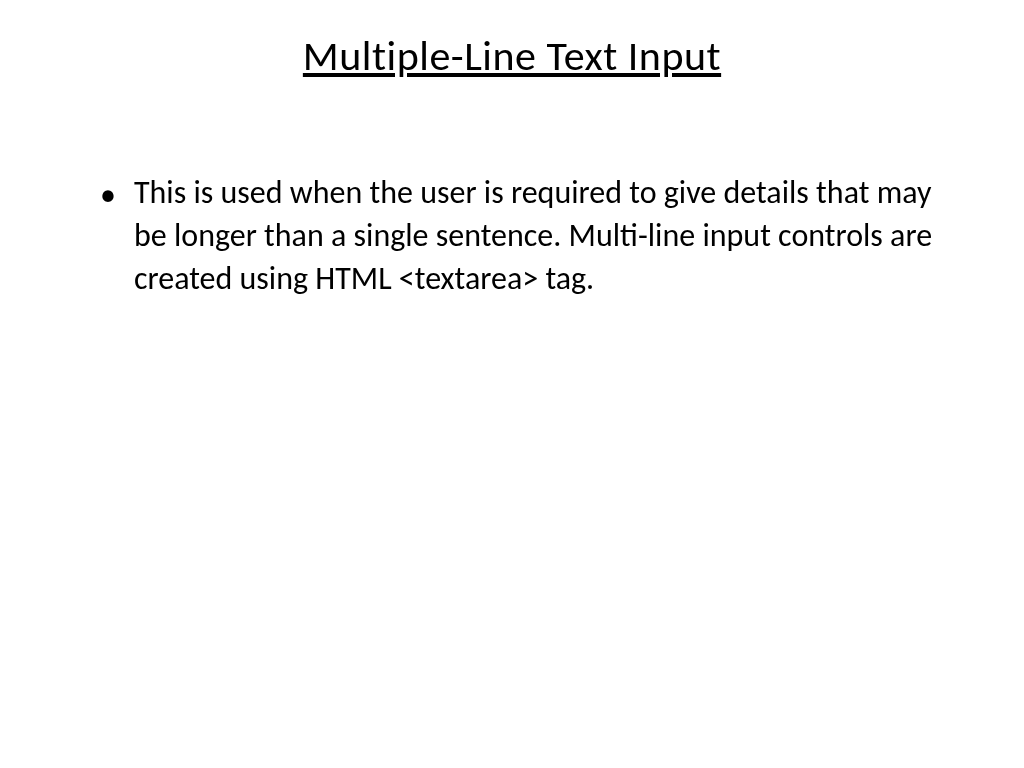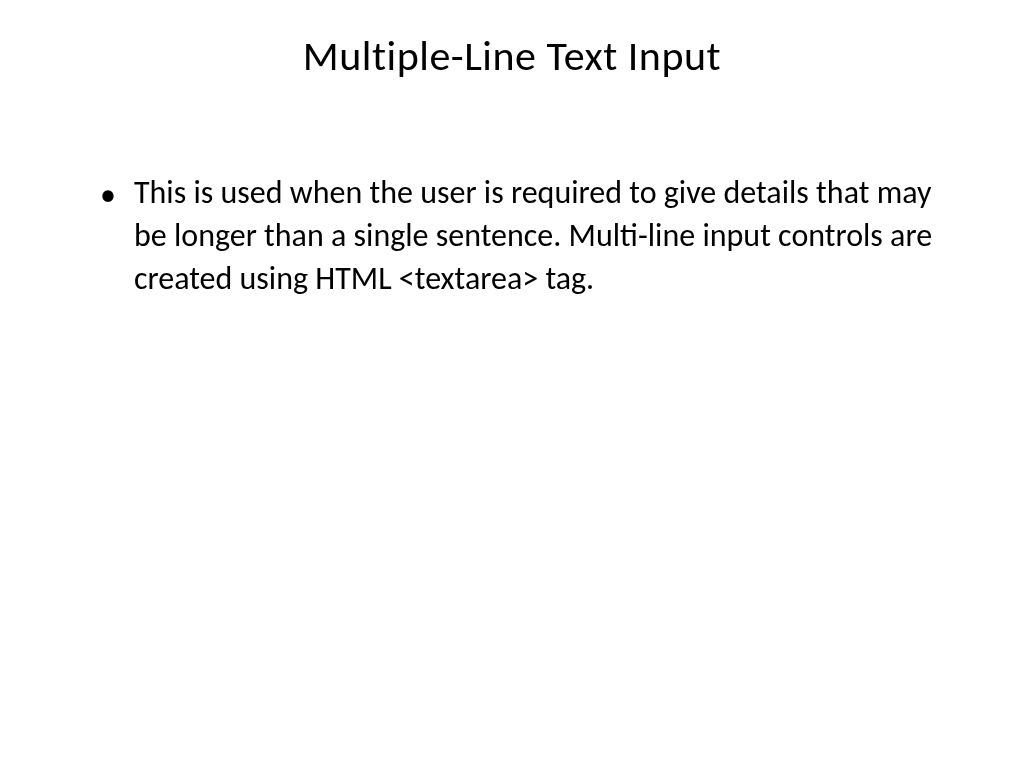--- a/index.html
+++ b/index.html
@@ -19,20 +19,21 @@
       width: 100%;
       height: 100%;
       padding: 30px 60px;
     }
     .title {
       font-size: 42px;
       font-weight: 400;
       text-align: center;
       margin-bottom: 90px;
       letter-spacing: 0.5px;
+      text-decoration: underline;
     }
     .content {
       padding-left: 40px;
     }
     .bullet-item {
       display: flex;
       align-items: flex-start;
       font-size: 32px;
       line-height: 1.35;
     }

